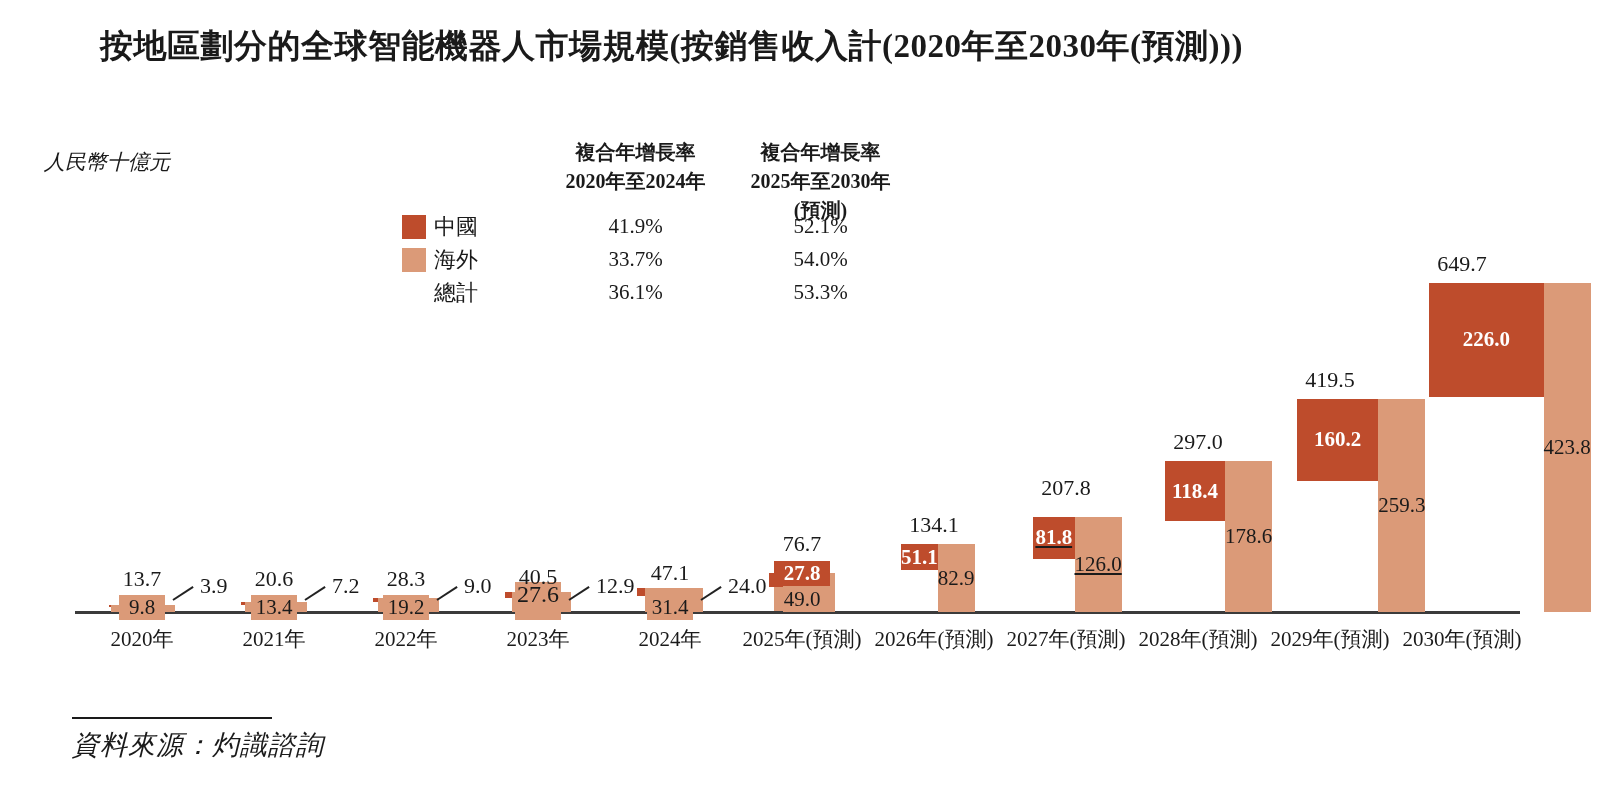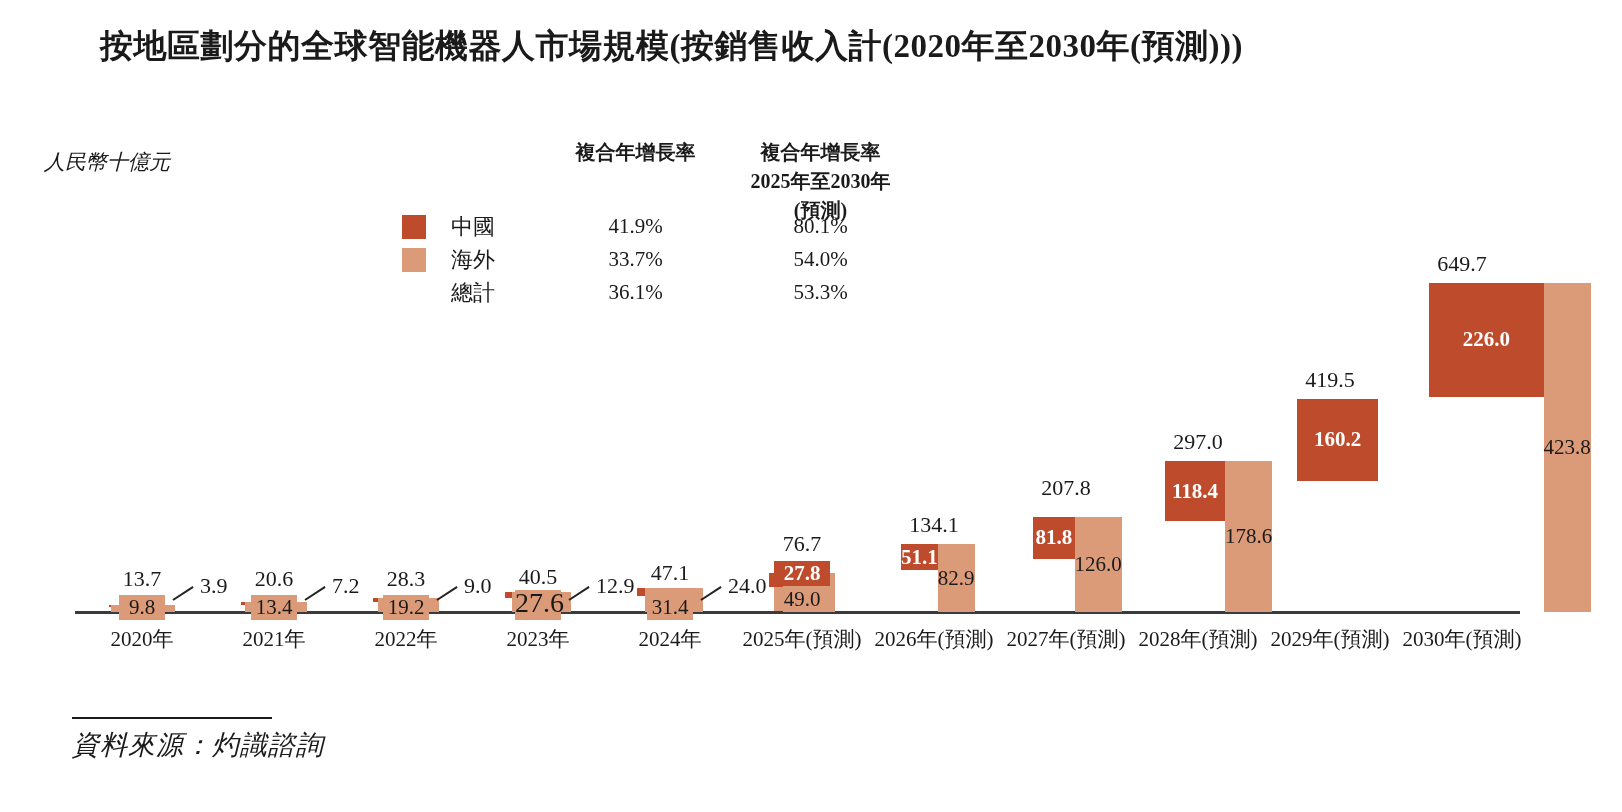--- a/index.html
+++ b/index.html
@@ -25,21 +25,21 @@
     position:absolute;left:388px;top:126px;
     display:grid;
     grid-template-columns:150px 195px 175px;
     grid-template-rows:84px 33px 33px 33px;
   }
   .cagr-header{
     text-align:center;font-weight:700;font-size:20px;line-height:29px;
     padding-top:4px;white-space:nowrap;margin-top:8px;
   }
   .legend-cell{
-    display:flex;align-items:center;gap:25px;padding-left:14px;
+    display:flex;align-items:center;gap:8px;padding-left:14px;
     font-size:22px;
   }
   .swatch{width:24px;height:24px;flex:0 0 24px;}
   .swatch.hidden{visibility:hidden;}
   .cagr-val{text-align:center;font-size:21px;line-height:33px;}
   
   .chart-area{
     position:absolute;left:76px;top:186px;width:1452px;height:426px;
     display:flex;z-index:2;
   }
@@ -88,33 +88,34 @@
 <div class="page">
 
   <div class="title">按地區劃分的全球智能機器人市場規模(按銷售收入計(2020年至2030年(預測)))</div>
 
   <div class="unit-label">人民幣十億元</div>
 
   <div class="cagr-grid">
     <div></div>
     <div class="cagr-header">
       <div>複合年增長率</div>
+      <div>2020年至2024年</div>
     </div>
     <div class="cagr-header">
       <div>複合年增長率</div>
       <div>2025年至2030年</div>
       <div>(預測)</div>
     </div>
 
     <div class="legend-cell">
       <span class="swatch" style="background: rgb(190, 76, 44);"></span>
       <span>中國</span>
     </div>
     <div class="cagr-val">41.9%</div>
-    <div class="cagr-val">80.1%</div>
+    <div class="cagr-val">52.1%</div>
 
     <div class="legend-cell">
       <span class="swatch" style="background: rgb(219, 154, 120);"></span>
       <span>海外</span>
     </div>
     <div class="cagr-val">33.7%</div>
     <div class="cagr-val">54.0%</div>
 
     <div class="legend-cell">
       <span class="swatch hidden"></span>
@@ -157,21 +158,21 @@
         <div class="leader-line"></div>
         <div class="china-callout-label">9.0</div>
         <div class="year-label">2022年</div>
       </div>
       <div class="bar-slot">
         <div class="stacked-bar" style="height: 20.5px;">
           <div class="seg" style="height: 6.5px; flex: 0 0 6.5px; background: rgb(190, 76, 44);"></div>
           <div class="seg" style="flex: 1 1 0%; background: rgb(219, 154, 120);"></div>
         </div>
         <div class="total-label" style="bottom: 22.5px;">40.5</div>
-        <div class="value-box" style="left: 43px; width: 46px; height: 30px; bottom: -8px; line-height: 25px; font-size: 28px; background: rgb(219, 154, 120);">27.6</div>
+        <div class="value-box" style="left: 43px; width: 46px; height: 38px; bottom: -8px; line-height: 25px; font-size: 24px; background: rgb(219, 154, 120);">27.6</div>
         <div class="leader-line"></div>
         <div class="china-callout-label">12.9</div>
         <div class="year-label">2023年</div>
       </div>
       <div class="bar-slot">
         <div class="stacked-bar" style="height: 23.9px;">
           <div class="seg" style="height: 8px; flex: 0 0 8px; background: rgb(190, 76, 44);"></div>
           <div class="seg" style="flex: 1 1 0%; background: rgb(219, 154, 120);"></div>
         </div>
         <div class="total-label" style="bottom: 25.9px;">47.1</div>
@@ -196,21 +197,21 @@
             <span class="seg-label-white">51.1</span>
           </div>
           <div class="seg" style="flex: 1 1 0%; background: rgb(219, 154, 120);">
             <span class="seg-label-dark">82.9</span>
           </div>
         </div>
         <div class="total-label" style="bottom: 73.9px;">134.1</div>
         <div class="year-label">2026年(預測)</div>
       </div>
       <div class="bar-slot">
-        <div class="stacked-bar" style="height: 95px;">
+        <div class="stacked-bar" style="height: 95px; text-decoration: underline;">
           <div class="seg" style="height: 41.5px; flex: 0 0 41.5px; background: rgb(190, 76, 44);">
             <span class="seg-label-white">81.8</span>
           </div>
           <div class="seg" style="flex: 1 1 0%; background: rgb(219, 154, 120);">
             <span class="seg-label-dark">126.0</span>
           </div>
         </div>
         <div class="total-label" style="bottom: 111.4px;">207.8</div>
         <div class="year-label">2027年(預測)</div>
       </div>
@@ -224,20 +225,23 @@
           </div>
         </div>
         <div class="total-label" style="bottom: 156.6px;">297.0</div>
         <div class="year-label">2028年(預測)</div>
       </div>
       <div class="bar-slot">
         <div class="stacked-bar" style="height: 212.7px;">
           <div class="seg" style="height: 81.2px; flex: 0 0 81.2px; background: rgb(190, 76, 44);">
             <span class="seg-label-white">160.2</span>
           </div>
+          <div class="seg" style="flex: 1 1 0%; background: rgb(219, 154, 120);">
+            <span class="seg-label-dark">259.3</span>
+          </div>
         </div>
         <div class="total-label" style="bottom: 218.7px;">419.5</div>
         <div class="year-label">2029年(預測)</div>
       </div>
       <div class="bar-slot">
         <div class="stacked-bar" style="height: 329.4px;">
           <div class="seg" style="height: 114.6px; flex: 0 0 114.6px; background: rgb(190, 76, 44);">
             <span class="seg-label-white">226.0</span>
           </div>
           <div class="seg" style="flex: 1 1 0%; background: rgb(219, 154, 120);">

